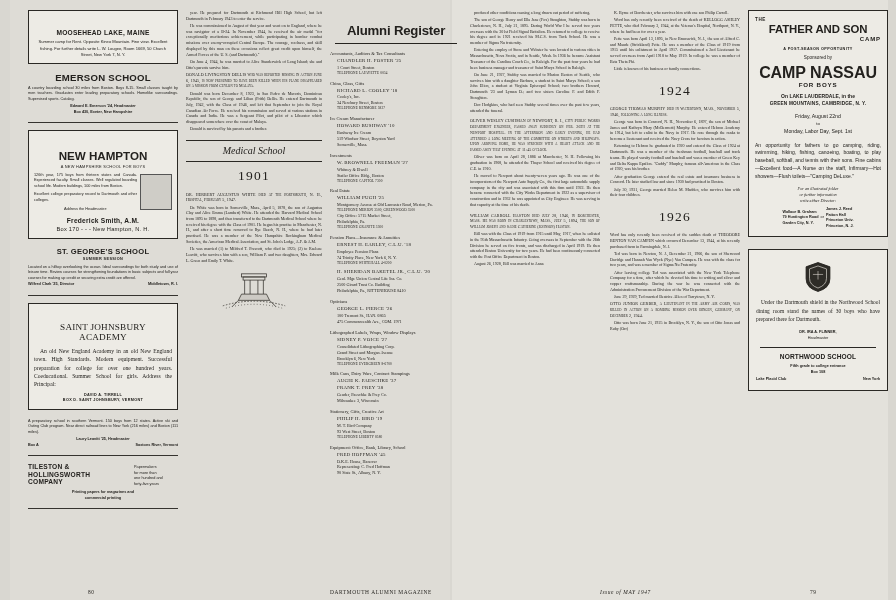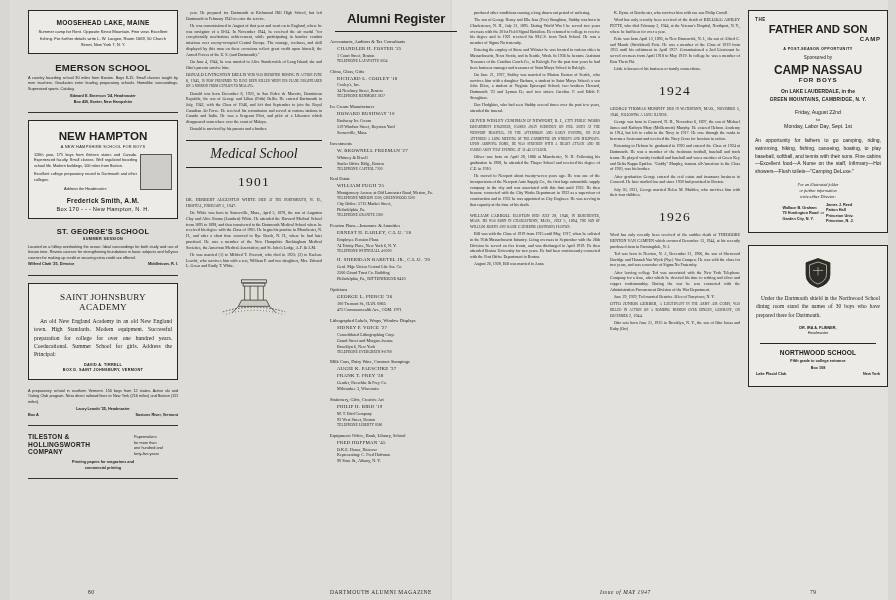--- a/index.html
+++ b/index.html
@@ -27,33 +27,33 @@
   .col{
     position:absolute;top:10px;
     font-size:4.05px;
     line-height:1.42;
     text-align:justify;
     color:#23211e;
     overflow:hidden;
   }
   .col.c1{left:28px;width:150px;bottom:20px;}
   .col.c2{left:186px;width:136px;bottom:20px;}
-  .col.c3{left:330px;width:132px;bottom:26px;}
+  .col.c3{left:330px;width:132px;bottom:26px;margin-top:12px;}
   .col.c4{left:470px;width:130px;bottom:20px;}
   .col.c5{left:610px;width:130px;bottom:20px;}
   .col.c6{left:748px;width:140px;bottom:20px;}
 
   p{margin:0 0 1.5px 0;text-indent:4px;}
   p.noind{text-indent:0;}
   .sc{font-variant:small-caps;letter-spacing:.1px;}
 
   
   .adbox{
     border:1px solid #2a2824;
-    padding:8px 5px 5px;
+    padding:18px 5px 5px;
     margin-bottom:9px;
     background:#edebe5;
     text-align:center;
   }
   .ad-title{
     font-family:"Liberation Sans", sans-serif;
     font-weight:600;
     letter-spacing:.25px;
     line-height:1.12;
   }
@@ -118,21 +118,21 @@
     font-family:"Liberation Serif", serif;
     font-size:13.5px;
     text-align:center;
     letter-spacing:1.2px;
     margin:9px 0 6px;
     font-weight:400;
   }
   .sechead{
     font-family:"Liberation Serif", serif;
     font-style:italic;
-    font-size:14px;
+    font-size:10px;
     text-align:center;
     margin:6px 0 2px;
   }
   .sechead-rules{
     border-top:1px solid #2a2824;
     border-bottom:1px solid #2a2824;
     padding:3px 0;
     margin:8px 0 4px;
   }
 
@@ -417,21 +417,21 @@
     </div>
 
     <div class="col c6">
 
       <div class="adbox" style="padding:6px 6px 7px;">
         <div class="ad-title" style="font-size:4.6px;text-align:left;letter-spacing:.6px;">THE</div>
         <div class="ad-title" style="font-size:11.4px;letter-spacing:-.1px;margin-top:1px;">FATHER AND SON</div>
         <div class="ad-title" style="font-size:6px;text-align:right;letter-spacing:.9px;">CAMP</div>
         <div class="ad-sm boldline" style="margin-top:4px;text-align:center;letter-spacing:.4px;">A POST-SEASON OPPORTUNITY</div>
         <div class="ad-body" style="margin-top:3px;font-size:4.6px;">Sponsored by</div>
-        <div class="ad-title" style="font-size:12px;letter-spacing:-.1px;margin-top:2px;">CAMP NASSAU</div>
+        <div class="ad-title" style="font-size:16px;letter-spacing:-.1px;margin-top:2px;">CAMP NASSAU</div>
         <div class="ad-title" style="font-size:6.2px;letter-spacing:.8px;">FOR BOYS</div>
         <div class="ad-body" style="font-size:5px;margin-top:4px;font-weight:600;">On LAKE LAUDERDALE, in the</div>
         <div class="ad-body" style="font-size:4.7px;margin-top:0;font-weight:700;letter-spacing:.2px;">GREEN MOUNTAINS, CAMBRIDGE, N. Y.</div>
         <div class="ad-body" style="font-size:5.2px;margin-top:6px;">Friday, August 22nd</div>
         <div class="ad-body" style="font-size:4.4px;margin-top:0;">to</div>
         <div class="ad-body" style="font-size:5.2px;margin-top:0;">Monday, Labor Day, Sept. 1st</div>
         <div class="ad-body just" style="font-size:5px;margin-top:6px;line-height:1.55;">An opportunity for fathers to go camping, riding, swimming, hiking, fishing, canoeing, boating, to play baseball, softball, and tennis with their sons. Fine cabins—Excellent food—A Nurse on the staff, Infirmary—Hot showers—Flush toilets—"Camping DeLuxe."</div>
         <div class="serif-ad ital" style="font-size:4.2px;margin-top:6px;text-align:center;">For an illustrated folder</div>
         <div class="serif-ad ital" style="font-size:4.2px;text-align:center;">or further information</div>
         <div class="serif-ad ital" style="font-size:4.2px;text-align:center;">write either Director:</div>

